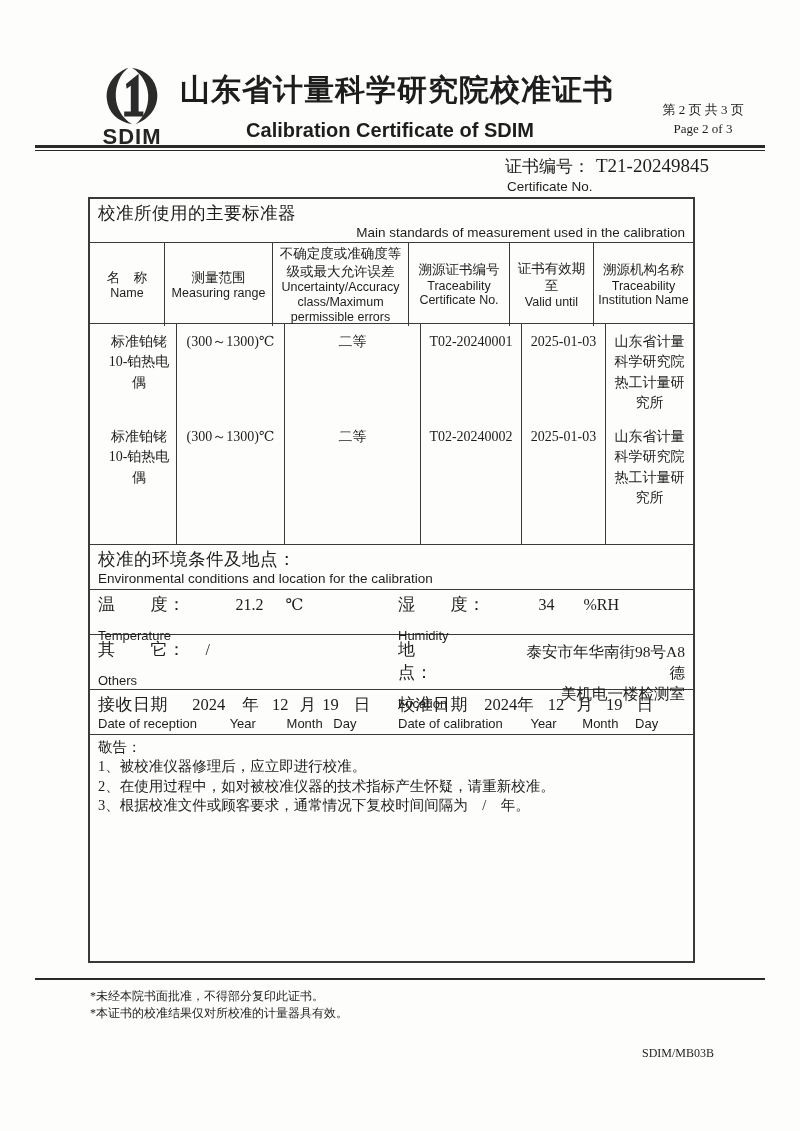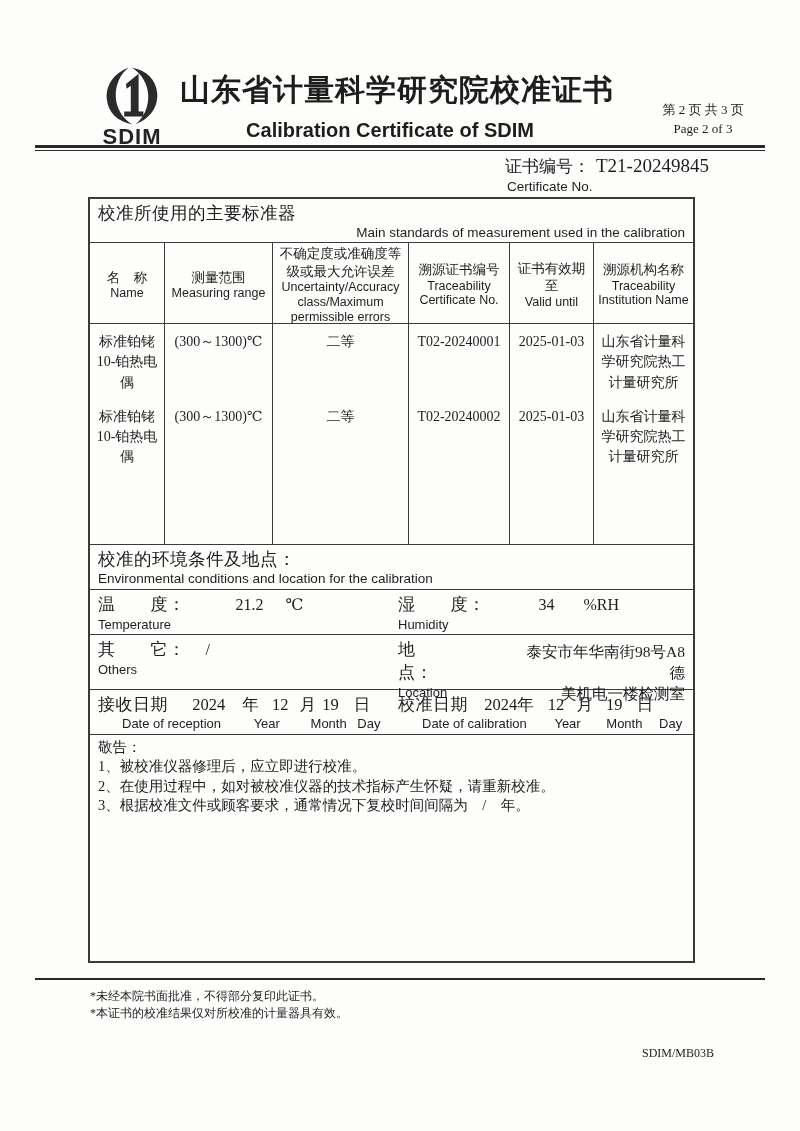--- a/index.html
+++ b/index.html
@@ -43,50 +43,50 @@
 
   .std-head { display:grid; grid-template-columns:75px 108px 136px 101px 84px auto;
               height:81px; border-bottom:1.5px solid #3a3a3a; }
   .hcell { border-right:1.5px solid #3a3a3a; display:flex; flex-direction:column;
            justify-content:center; align-items:center; text-align:center; padding:2px 1px; }
   .hcell:last-child { border-right:none; }
   .hcell .hcn { font-size:13.5px; line-height:1.3; white-space:pre-line; }
   .hcell .hen { font-size:12.5px; line-height:1.18; }
 
   .std-body { flex:1; display:grid; grid-template-columns:75px 108px 136px 101px 84px auto;
-              grid-template-rows:auto auto 1fr; border-bottom:1.5px solid #3a3a3a; }
+              grid-template-rows:auto auto 1fr; border-bottom:1.5px solid #3a3a3a;padding-left:12px; }
   .cell { border-right:1.5px solid #3a3a3a; text-align:center; padding:8px 3px 0 3px;
           font-size:14px; line-height:1.45; }
   .cell.last { border-right:none; }
   .cell.r2 { padding-top:14px; }
   .cell.fill { padding:0; }
 
   .env-title { padding:2px 8px; border-bottom:1.5px solid #3a3a3a; height:45px; }
   .env-title .cn { font-size:17.5px; letter-spacing:.5px; }
   .env-title .en { font-size:13.5px; }
 
   .duo-row { display:flex; border-bottom:1.5px solid #3a3a3a; padding:3px 8px 0 8px; }
   .duo-row .half-l { width:300px; }
   .duo-row .half-r { flex:1; }
   .row-th { height:45px; }
   .row-oth { height:55px; }
   .row-dt { height:45px; }
   .lbl { font-size:17px; letter-spacing:.5px; }
   .val { font-size:16px; }
-  .sub { font-size:13px; margin-top:1px; }
+  .sub { font-size:13px; margin-top:12px; }
   .g46 { margin-left:46px; } .g18 { margin-left:18px; }
   .g49 { margin-left:49px; } .g25 { margin-left:25px; }
   .g16 { margin-left:16px; }
   .loc-wrap { display:flex; }
   .loc-val { font-size:15.5px; line-height:1.35; white-space:pre-line; margin-left:42px; margin-top:4px;text-align:right; }
 
   .dt-l1 { font-size:16.5px; white-space:nowrap; }
   .dt-l1 .seg { display:inline-block; }
   .dt-l2 { font-size:13px; white-space:nowrap; }
-  .dt-l2 .seg { display:inline-block;margin-left:24px; }
+  .dt-l2 .seg { display:inline-block; }
 
   .notice { flex:1; padding:3px 8px; font-size:14.5px; line-height:1.33; }
 
   .sep-line { position:absolute; left:35px; top:978px; width:730px; border-top:2px solid #2a2a2a; }
   .footnotes { position:absolute; left:90px; top:988px; font-size:12px; line-height:1.4; }
   .form-code { position:absolute; left:642px; top:1046px; font-size:12px; }
 </style>
 </head>
 <body>
 

